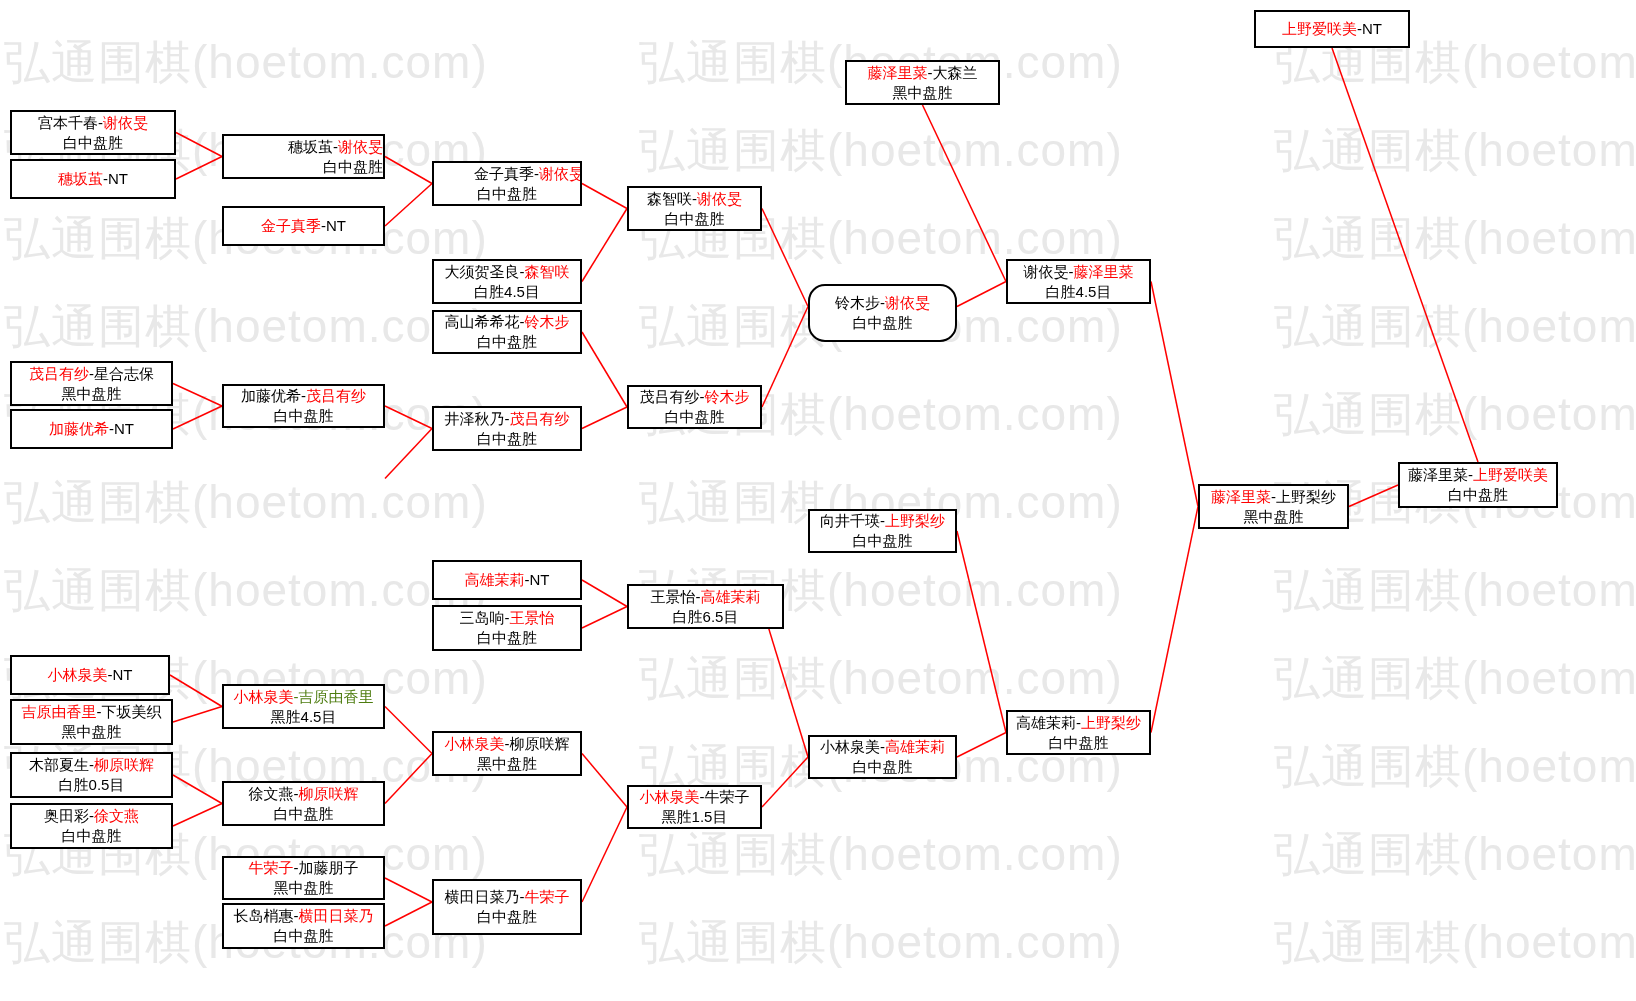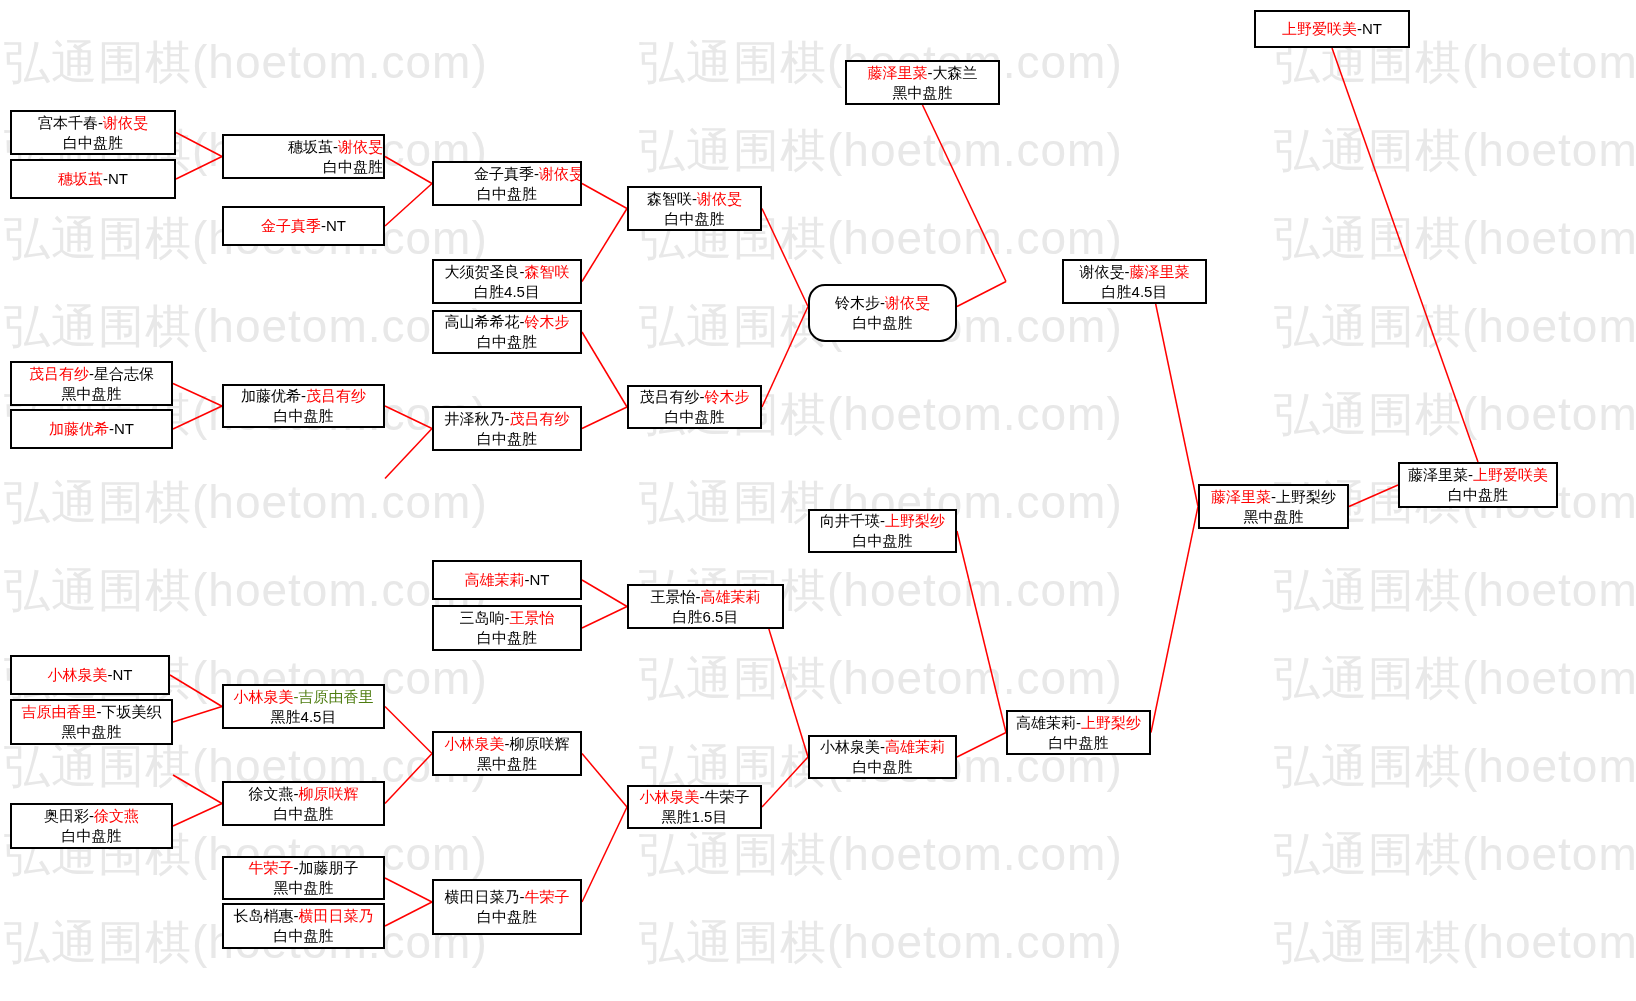--- a/index.html
+++ b/index.html
@@ -136,20 +136,24 @@
       <div class="match-box" style="left: 10px; top: 409px; width: 163px; height: 40px; border-color: rgb(0, 0, 0); background: rgb(255, 255, 255);">
         <div class="players"><span style="color: rgb(255, 0, 0);">加藤优希</span><span style="color: rgb(0, 0, 0);">-NT</span></div>
       </div>
       <div class="match-box" style="left: 10px; top: 655px; width: 160px; height: 40px; border-color: rgb(0, 0, 0); background: rgb(255, 255, 255);">
         <div class="players"><span style="color: rgb(255, 0, 0);">小林泉美</span><span style="color: rgb(0, 0, 0);">-NT</span></div>
       </div>
       <div class="match-box" style="left: 10px; top: 699px; width: 163px; height: 46px; border-color: rgb(0, 0, 0); background: rgb(255, 255, 255);">
         <div class="players"><span style="color: rgb(255, 0, 0);">吉原由香里</span><span style="color: rgb(0, 0, 0);">-下坂美织</span></div>
         <div class="result" style="color: rgb(0, 0, 0);">黑中盘胜</div>
       </div>
+      <div class="match-box" style="left: 10px; top: 752px; width: 163px; height: 46px; border-color: rgb(0, 0, 0); background: rgb(255, 255, 255);">
+        <div class="players"><span style="color: rgb(0, 0, 0);">木部夏生-</span><span style="color: rgb(255, 0, 0);">柳原咲辉</span></div>
+        <div class="result" style="color: rgb(0, 0, 0);">白胜0.5目</div>
+      </div>
       <div class="match-box" style="left: 10px; top: 803px; width: 163px; height: 46px; border-color: rgb(0, 0, 0); background: rgb(255, 255, 255);">
         <div class="players"><span style="color: rgb(0, 0, 0);">奥田彩-</span><span style="color: rgb(255, 0, 0);">徐文燕</span></div>
         <div class="result" style="color: rgb(0, 0, 0);">白中盘胜</div>
       </div>
       <div class="match-box" style="left: 222px; top: 134px; width: 163px; height: 45px; border-color: rgb(0, 0, 0); background: rgb(255, 255, 255); text-align: right;">
         <div class="players"><span style="color: rgb(0, 0, 0);">穗坂茧-</span><span style="color: rgb(255, 0, 0);">谢依旻</span></div>
         <div class="result" style="color: rgb(0, 0, 0);">白中盘胜</div>
       </div>
       <div class="match-box" style="left: 222px; top: 206px; width: 163px; height: 40px; border-color: rgb(0, 0, 0); background: rgb(255, 255, 255);">
         <div class="players"><span style="color: rgb(255, 0, 0);">金子真季</span><span style="color: rgb(0, 0, 0);">-NT</span></div>
@@ -230,21 +234,21 @@
         <div class="result" style="color: rgb(0, 0, 0);">白中盘胜</div>
       </div>
       <div class="match-box" style="left: 808px; top: 509px; width: 149px; height: 44px; border-color: rgb(0, 0, 0); background: rgb(255, 255, 255);">
         <div class="players"><span style="color: rgb(0, 0, 0);">向井千瑛-</span><span style="color: rgb(255, 0, 0);">上野梨纱</span></div>
         <div class="result" style="color: rgb(0, 0, 0);">白中盘胜</div>
       </div>
       <div class="match-box" style="left: 808px; top: 735px; width: 149px; height: 44px; border-color: rgb(0, 0, 0); background: rgb(255, 255, 255);">
         <div class="players"><span style="color: rgb(0, 0, 0);">小林泉美-</span><span style="color: rgb(255, 0, 0);">高雄茉莉</span></div>
         <div class="result" style="color: rgb(0, 0, 0);">白中盘胜</div>
       </div>
-      <div class="match-box" style="left: 1062px; top: 259px; width: 145px; height: 45px; border-color: rgb(0, 0, 0); background: rgb(255, 255, 255);">
+      <div class="match-box" style="left: 1006px; top: 259px; width: 145px; height: 45px; border-color: rgb(0, 0, 0); background: rgb(255, 255, 255);">
         <div class="players"><span style="color: rgb(0, 0, 0);">谢依旻-</span><span style="color: rgb(255, 0, 0);">藤泽里菜</span></div>
         <div class="result" style="color: rgb(0, 0, 0);">白胜4.5目</div>
       </div>
       <div class="match-box" style="left: 1006px; top: 710px; width: 145px; height: 45px; border-color: rgb(0, 0, 0); background: rgb(255, 255, 255);">
         <div class="players"><span style="color: rgb(0, 0, 0);">高雄茉莉-</span><span style="color: rgb(255, 0, 0);">上野梨纱</span></div>
         <div class="result" style="color: rgb(0, 0, 0);">白中盘胜</div>
       </div>
       <div class="match-box" style="left: 1198px; top: 484px; width: 151px; height: 45px; border-color: rgb(0, 0, 0); background: rgb(255, 255, 255);">
         <div class="players"><span style="color: rgb(255, 0, 0);">藤泽里菜</span><span style="color: rgb(0, 0, 0);">-上野梨纱</span></div>
         <div class="result" style="color: rgb(0, 0, 0);">黑中盘胜</div>

